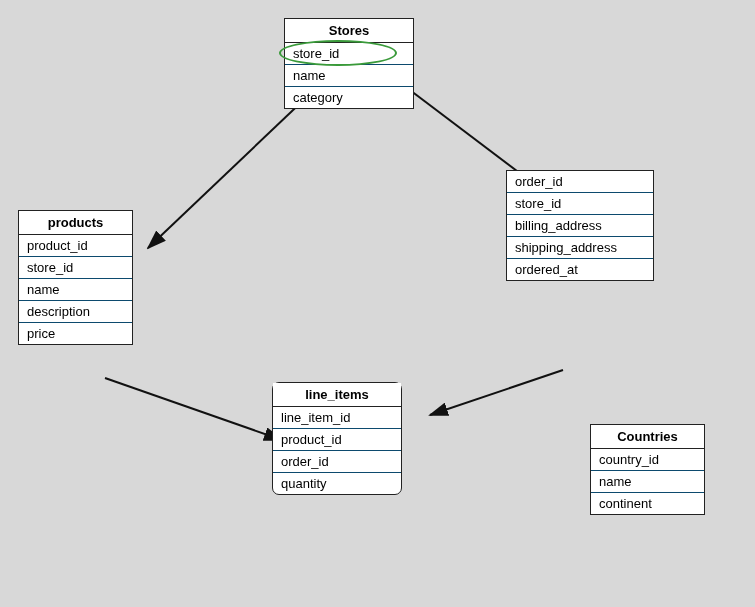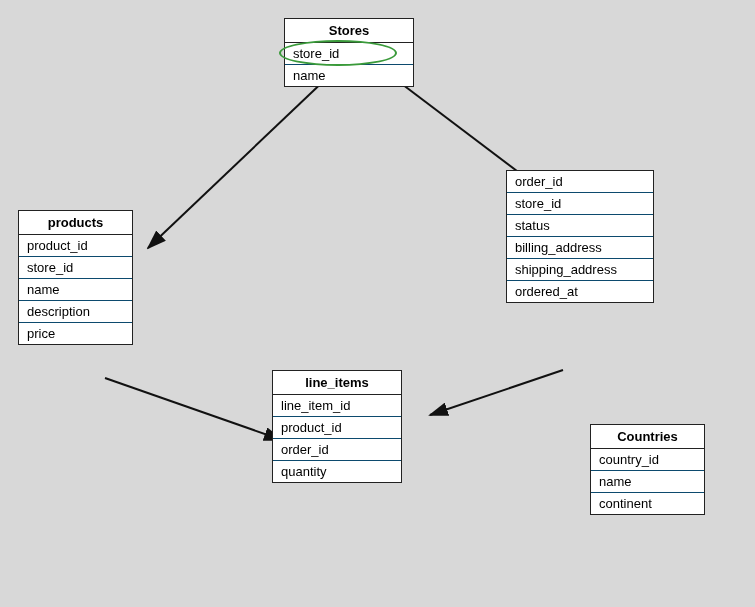--- a/index.html
+++ b/index.html
@@ -78,41 +78,41 @@
 </svg>
 
 <div class="db-table" style="left:284px; top:18px; min-width:130px;">
   <div class="table-header">Stores</div>
   <div class="table-field pk-field" style="position:relative;">
     store_id
     
     <div class="pk-oval" style="left:-6px; top:-3px; width:118px; height:26px;"></div>
   </div>
   <div class="table-field">name</div>
+  <div class="table-field">category</div>
 </div>
 
 <div class="db-table" style="left:18px; top:210px; min-width:115px;">
   <div class="table-header">products</div>
   <div class="table-field">product_id</div>
   <div class="table-field">store_id</div>
   <div class="table-field">name</div>
   <div class="table-field">description</div>
   <div class="table-field">price</div>
 </div>
 
 <div class="db-table" style="left:506px; top:170px; min-width:148px;">
   <div class="table-field">order_id</div>
   <div class="table-field">store_id</div>
-  <div class="table-field">status</div>
   <div class="table-field">billing_address</div>
   <div class="table-field">shipping_address</div>
   <div class="table-field">ordered_at</div>
 </div>
 
-<div class="db-table" style="left:272px; top:370px; min-width:130px;">
+<div class="db-table" style="left:272px; top:382px; min-width:130px;border-radius:7px;">
   <div class="table-header">line_items</div>
   <div class="table-field">line_item_id</div>
   <div class="table-field">product_id</div>
   <div class="table-field">order_id</div>
   <div class="table-field">quantity</div>
 </div>
 
 <div class="db-table" style="left:590px; top:424px; min-width:115px;">
   <div class="table-header">Countries</div>
   <div class="table-field">country_id</div>

